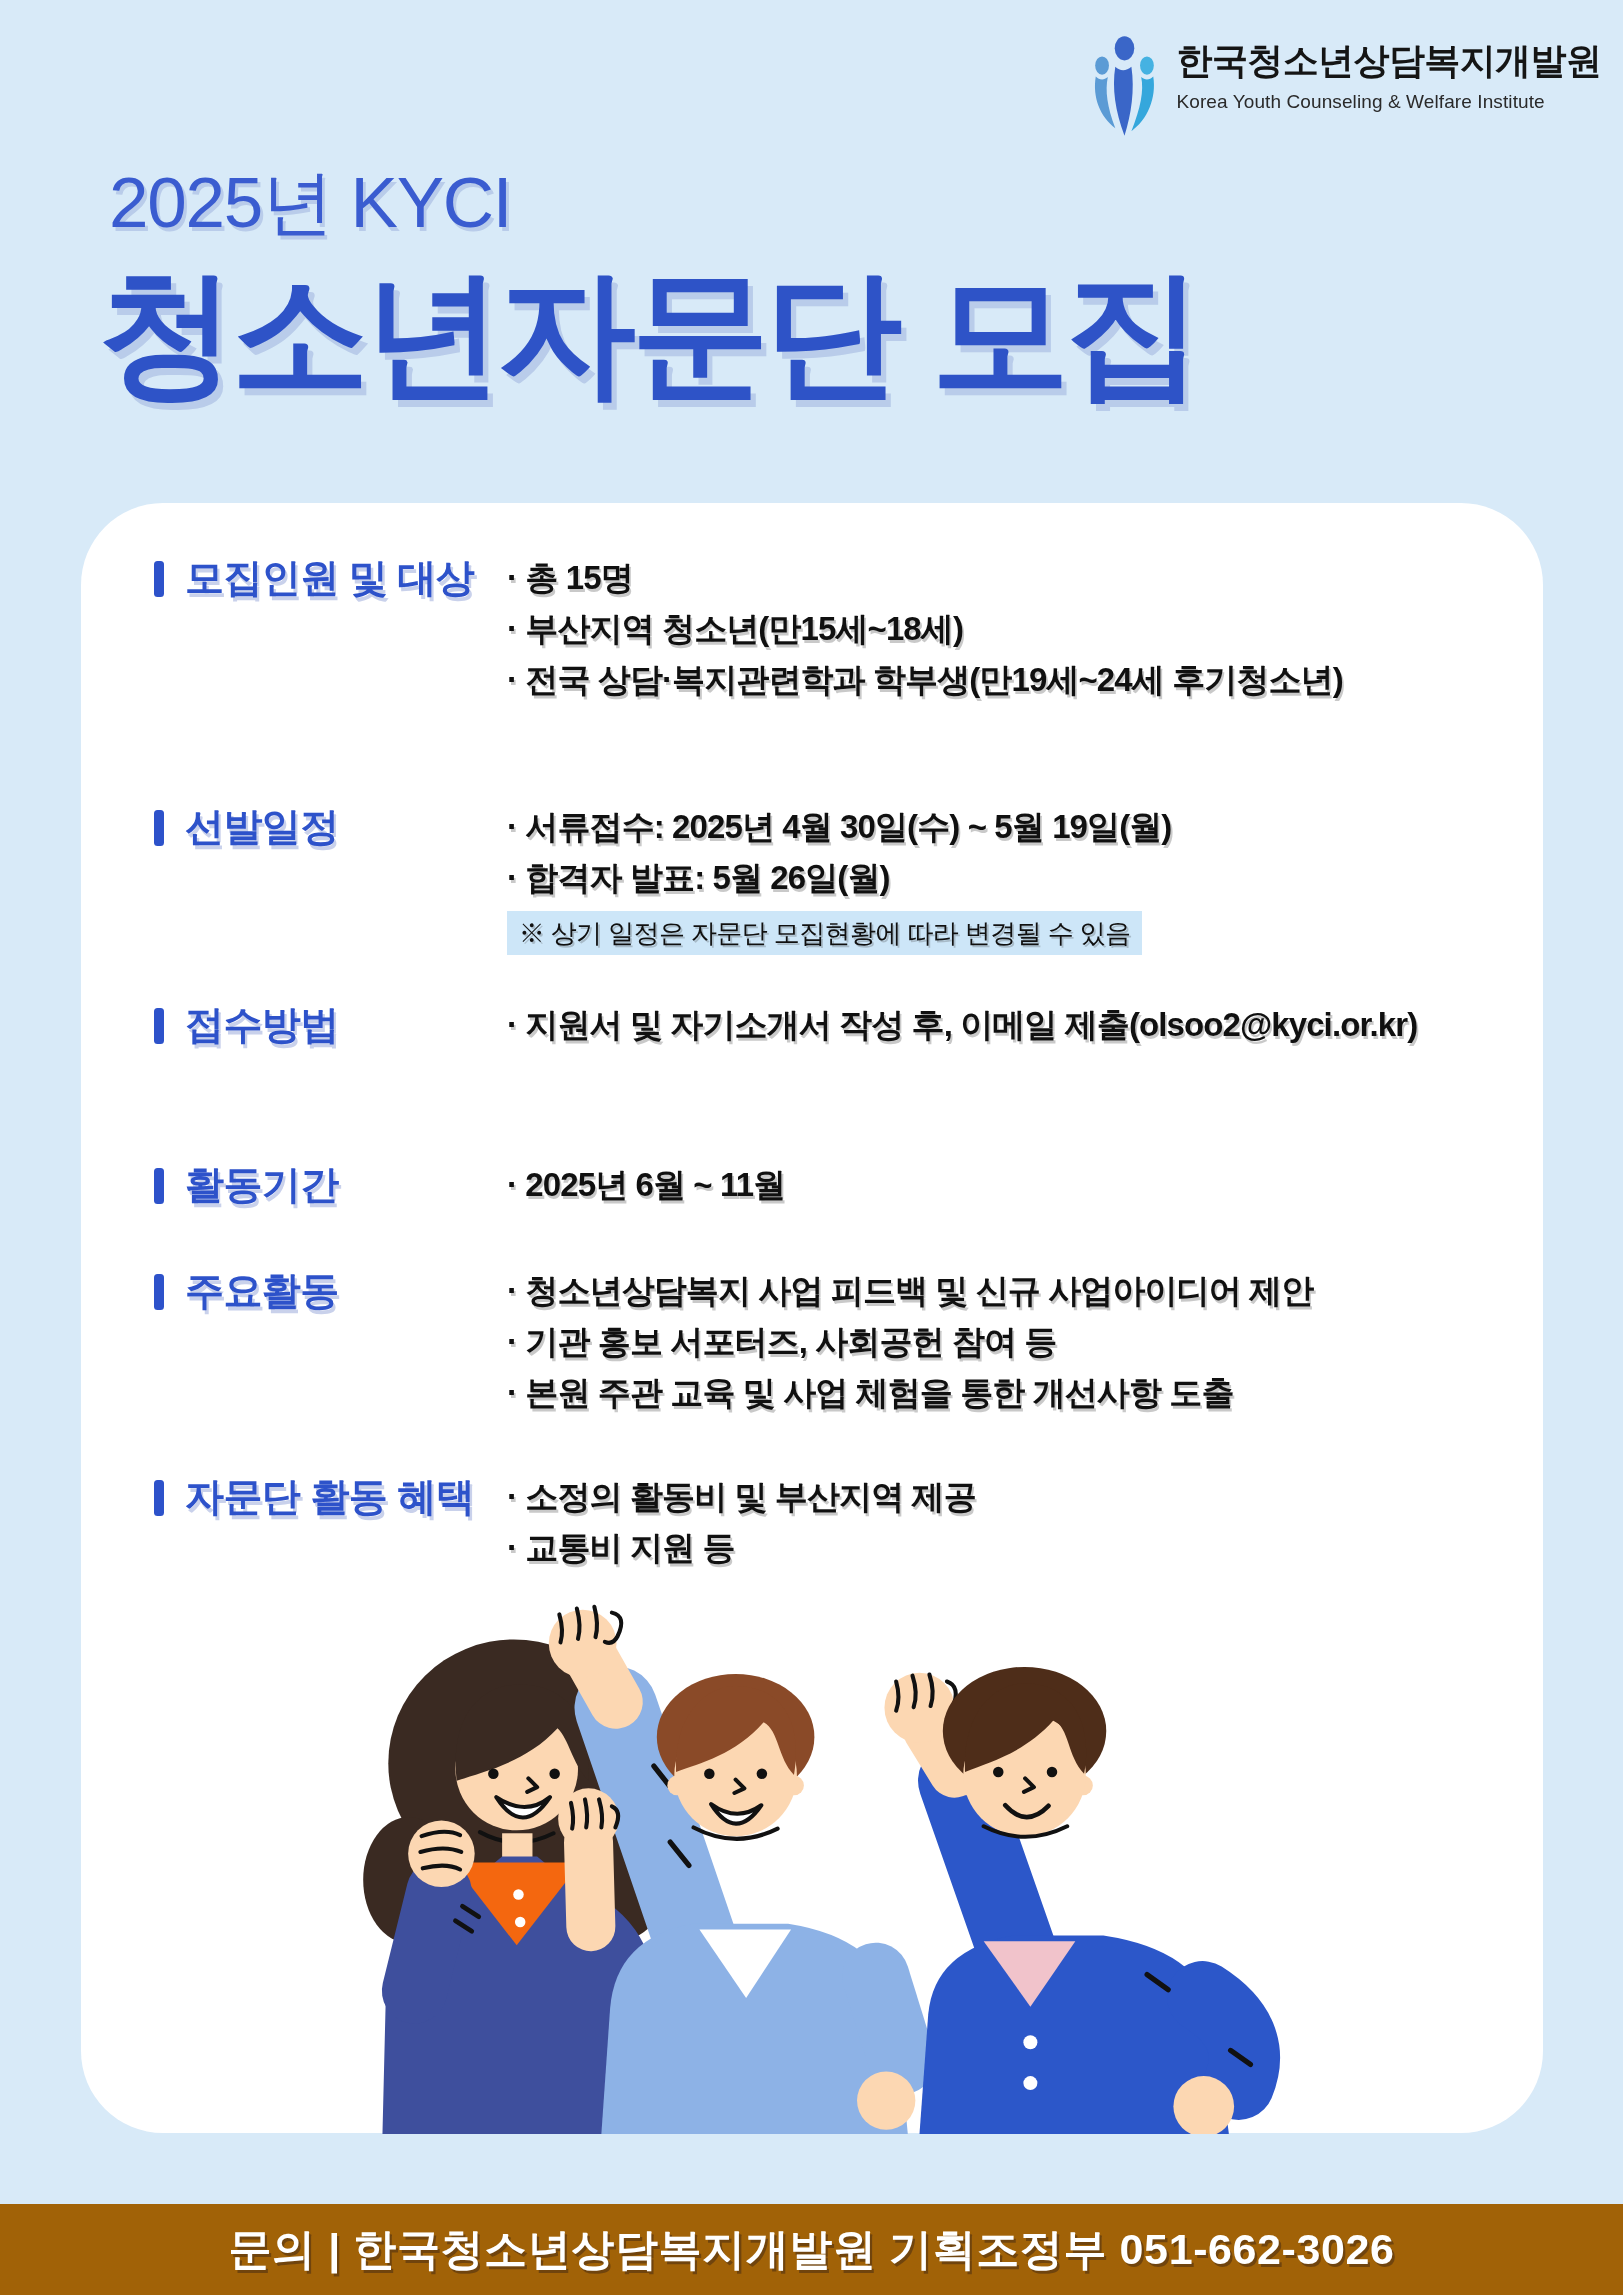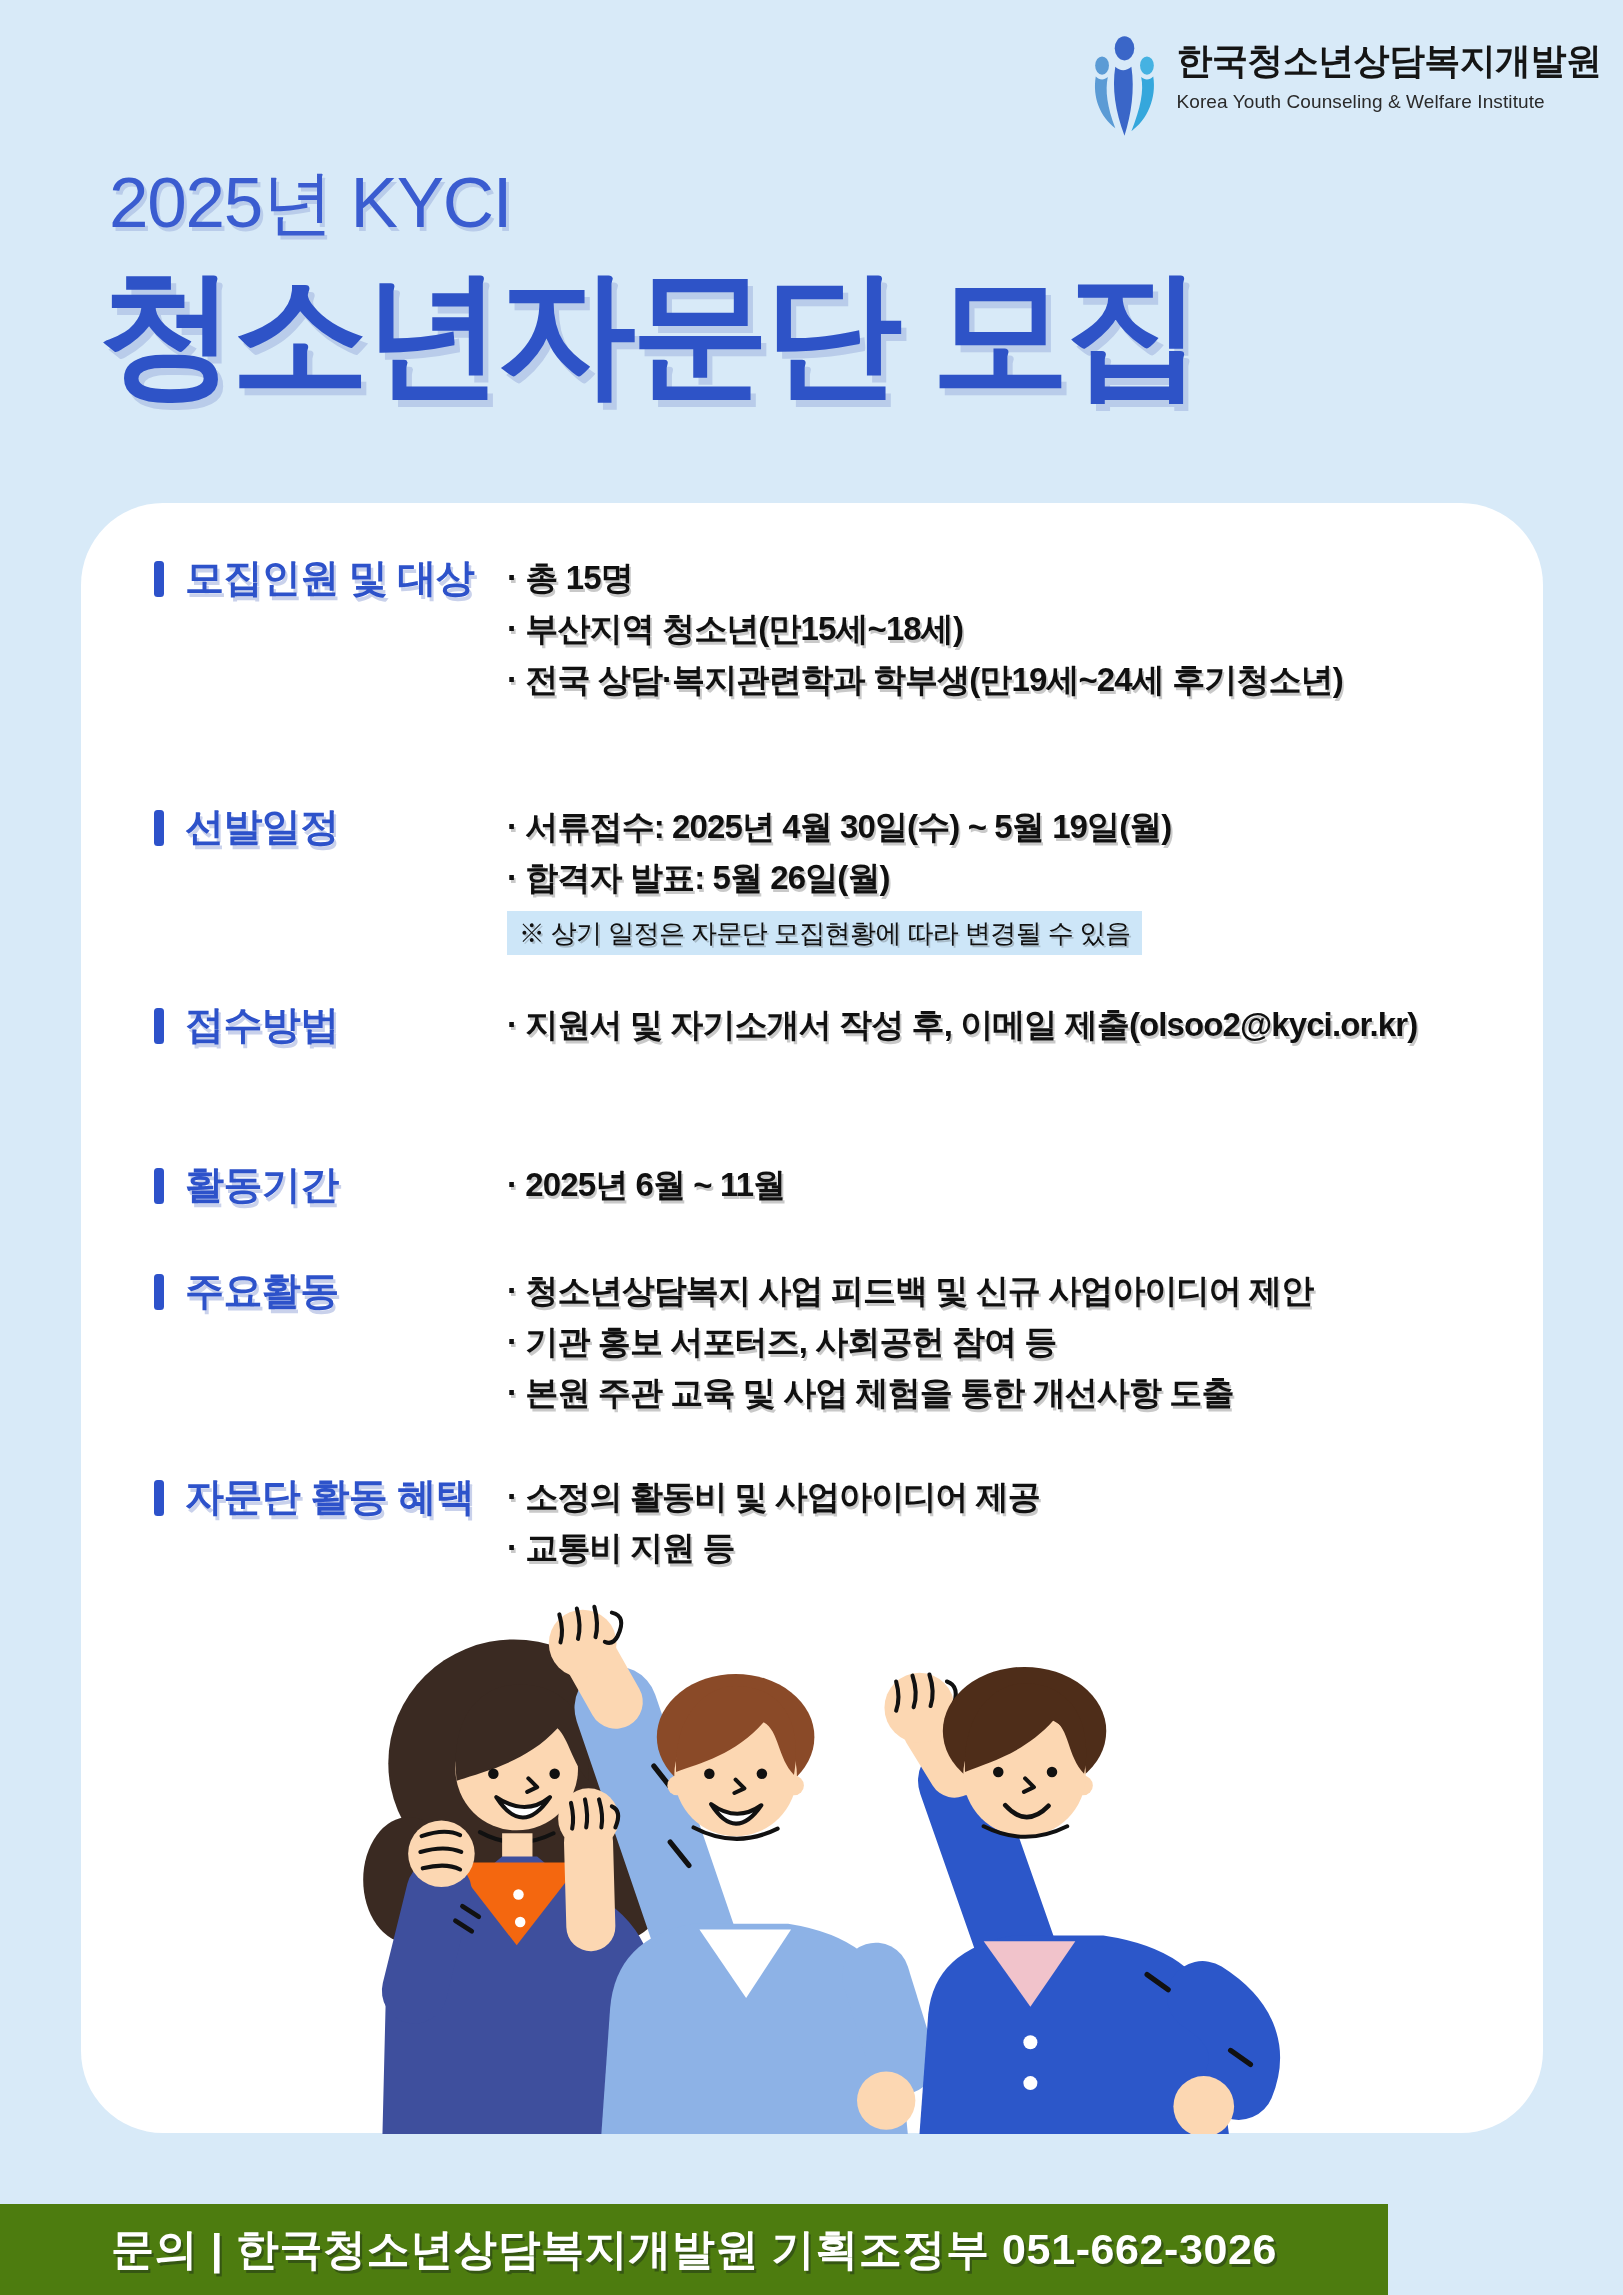--- a/index.html
+++ b/index.html
@@ -24,21 +24,21 @@
          color:#2d52ca;letter-spacing:-0.6px;text-shadow:2.3px 3.5px 0 rgba(120,140,205,.4);white-space:nowrap;}
   .bar{display:inline-block;width:10px;height:36px;background:#2d52ca;border-radius:3.5px;
        margin-right:21px;vertical-align:-5.8px;}
   .sec-body{position:absolute;left:507px;top:0;width:1027px;}
   .item{font-size:33px;line-height:51px;font-weight:600;color:#101010;letter-spacing:-0.9px;
         white-space:nowrap;text-shadow:1.8px 2.9px 0 rgba(60,60,60,.28);}
   .note{display:inline-block;margin-top:8.2px;background:#cde6f8;padding:4.7px 11.7px;font-size:26px;
         line-height:34px;font-weight:500;color:#101010;letter-spacing:-0.6px;white-space:nowrap;
         text-shadow:1.8px 2.3px 0 rgba(60,60,60,.25);}
   
-  .footer-bar{position:absolute;left:0;top:2204px;width:1388px;height:91px;background:#4d7c0f;
+  .footer-bar{position:absolute;left:0;top:2204px;width:1623px;height:91px;background:#a16207;
               text-align:center;}
   .footer-bar span{font-size:43px;line-height:91px;font-weight:700;color:#ffffff;letter-spacing:0.6px;
               text-shadow:2.3px 2.9px 0 rgba(0,0,30,.3);}
   .illus{position:absolute;left:327px;top:1588px;}
 </style>
 </head>
 <body>
 
 <div class="poster">
 
@@ -99,21 +99,21 @@
     <div class="sec-body">
       <div class="item">· 청소년상담복지 사업 피드백 및 신규 사업아이디어 제안</div>
       <div class="item">· 기관 홍보 서포터즈, 사회공헌 참여 등</div>
       <div class="item">· 본원 주관 교육 및 사업 체험을 통한 개선사항 도출</div>
     </div>
   </section>
 
   <section class="sec" style="top:1471px">
     <h2 class="sec-h"><span class="bar"></span><span>자문단 활동 혜택</span></h2>
     <div class="sec-body">
-      <div class="item">· 소정의 활동비 및 사업아이디어 제공</div>
+      <div class="item">· 소정의 활동비 및 부산지역 제공</div>
       <div class="item">· 교통비 지원 등</div>
     </div>
   </section>
 
   <svg class="illus" width="1004" height="546" viewBox="0 0 1720 935">
 
     <g>
       <ellipse cx="320" cy="300" rx="215" ry="212" fill="#3a2a22"></ellipse>
       <ellipse cx="140" cy="500" rx="78" ry="108" fill="#3a2a22"></ellipse>
       <ellipse cx="505" cy="490" rx="82" ry="112" fill="#3a2a22"></ellipse>

